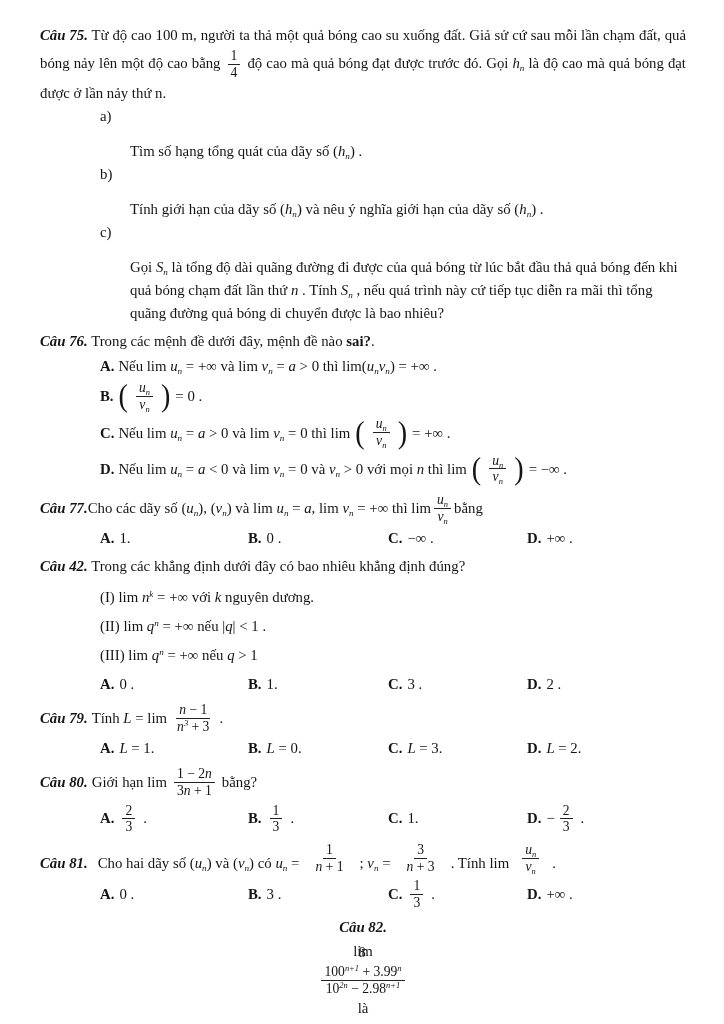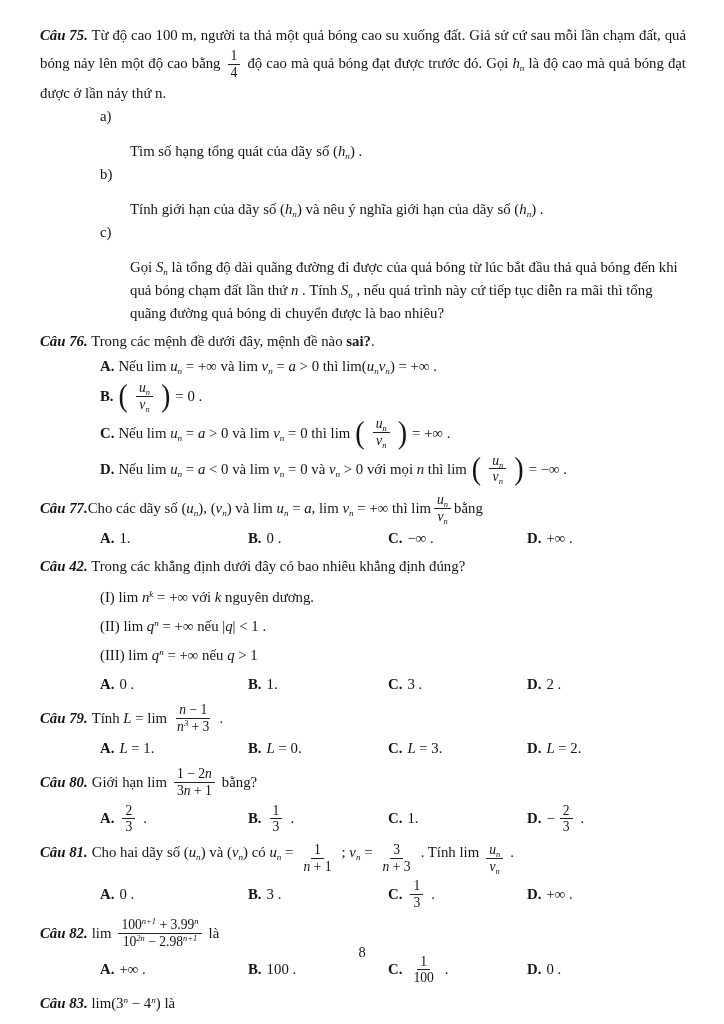--- a/index.html
+++ b/index.html
@@ -245,21 +245,21 @@
         <span class="frac" style="margin-left:0;">
             <span class="num">2</span>
             <span class="den">3</span>
           </span>
         <span>.</span>
       </span>
     </div>
   </div>
 
   <div class="q">
-    <p class="stem" style="display:flex;align-items:flex-start;flex-wrap:wrap;column-gap:4px;">
+    <p class="stem" style="display:flex;align-items:flex-end;flex-wrap:wrap;column-gap:10px;">
       <b class="qlabel">Câu 81.</b>
       <span class="seg">Cho hai dãy số (<i>u</i><sub>n</sub>) và (<i>v</i><sub>n</sub>) có <i>u</i><sub>n</sub> =</span>
       <span class="frac">
           <span class="num">1</span>
           <span class="den"><i>n</i> + 1</span>
         </span>
       <span class="seg">; <i>v</i><sub>n</sub> =</span>
       <span class="frac">
           <span class="num">3</span>
           <span class="den"><i>n</i> + 3</span>
@@ -289,21 +289,21 @@
         <span>.</span>
       </span>
       <span class="opt">
           <b>D.</b>
           <span>+∞ .</span>
         </span>
     </div>
   </div>
 
   <div class="q">
-    <p class="stem" style="display:flex;align-items:center;flex-wrap:wrap;column-gap:4px;">
+    <p class="stem" style="display:flex;align-items:center;flex-wrap:wrap;column-gap:4px;flex-direction:column;">
       <b class="qlabel">Câu 82.</b>
       <span class="seg">lim</span>
       <span class="frac">
           <span class="num">100<sup>n+1</sup> + 3.99<sup>n</sup></span>
           <span class="den">10<sup>2n</sup> − 2.98<sup>n+1</sup></span>
         </span>
       <span class="seg">là</span>
     </p>
     <div class="opts">
       <span class="opt">

